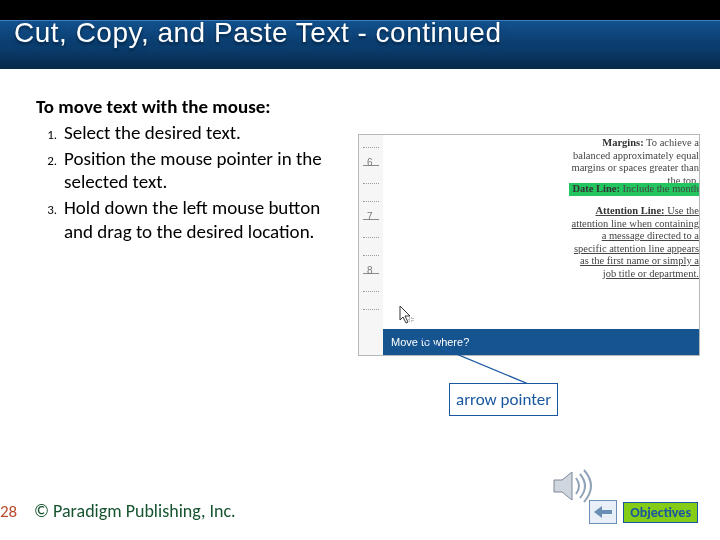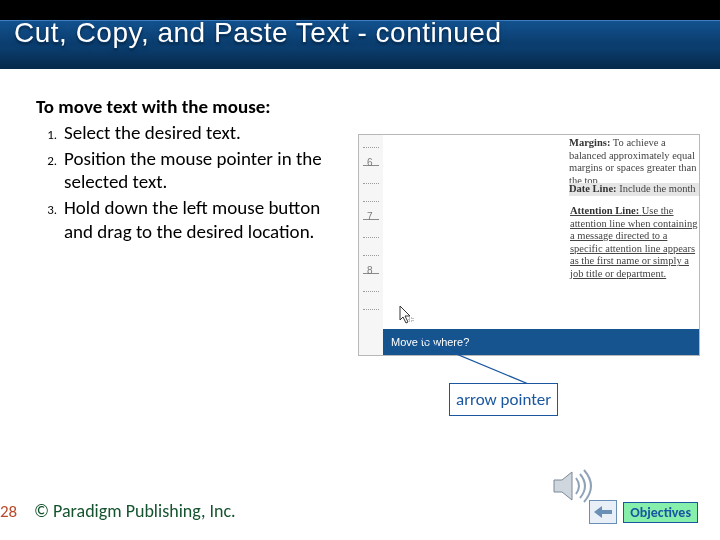--- a/index.html
+++ b/index.html
@@ -11,38 +11,38 @@
   .intro{font-weight:700;font-size:19px;line-height:1.2;margin:0 0 2px 0;}
   ol.steps{margin:0;padding:0 0 0 24px;font-size:19px;line-height:1.25;}
   ol.steps li{margin:0;padding:0 0 2px 4px;}
   ol.steps li::marker{font-size:13px;}
   .shot{position:absolute;left:358px;top:134px;width:340px;height:220px;border:1px solid #b8b8b8;background:#fff;overflow:hidden;}
   .shot .rulerV{position:absolute;left:0;top:0;width:24px;height:100%;background:#f6f6f6;border-right:1px solid #d6d6d6;}
   .shot .rulerV .tick{position:absolute;left:4px;right:4px;border-top:1px dotted #9c9c9c;}
   .shot .rulerV .tick.major{border-top:1px solid #8a8a8a;}
   .shot .rulerV .num{position:absolute;left:8px;font-size:10px;color:#7a7a7a;font-family:Arial,sans-serif;}
   .shot .page{position:absolute;left:24px;top:0;right:0;bottom:26px;background:#fff;}
-  .shot .para{position:absolute;font-family:"Times New Roman",serif;font-size:10.5px;color:#444;line-height:1.2;}
+  .shot .para{position:absolute;font-family:"Times New Roman",serif;font-size:10.5px;color:#444;line-height:1.2;text-align:right;}
   .shot .para .b{font-weight:700;color:#333;}
-  .shot .para.sel{background:#e5e5e5;}
+  .shot .para.sel{background:#22c55e;}
   .shot .statusbar{position:absolute;left:24px;right:0;bottom:0;height:26px;background:#15548f;color:#fff;font-size:11px;font-family:"Segoe UI",Arial,sans-serif;display:flex;align-items:center;padding-left:8px;box-sizing:border-box;}
   .shot .arrowcur{position:absolute;left:40px;bottom:30px;}
   .shot .arrowcur svg{display:block;}
   .callout-line{position:absolute;left:418px;top:338px;width:145px;height:54px;pointer-events:none;}
   .callout-line svg{width:100%;height:100%;}
   .callout-box{position:absolute;left:449px;top:383px;border:1px solid #1a57a0;background:#fff;padding:5px 6px;font-size:17px;color:#1a57a0;font-family:"Calibri","Segoe UI",Arial,sans-serif;}
   .footer{position:absolute;left:0;bottom:18px;width:100%;}
   .copyright{position:absolute;left:34px;bottom:0;font-size:18px;color:#14532d;}
   .pagenum{position:absolute;left:0;right:0;bottom:0;text-align:left;font-size:17px;color:#b84a2b;font-family:"Calibri",Arial,sans-serif;}
   .speaker{position:absolute;right:126px;bottom:36px;}
   .speaker svg{display:block;}
   .objective-wrap{position:absolute;right:22px;bottom:-2px;display:flex;align-items:center;gap:6px;}
   .arrowbox{width:26px;height:22px;border:1px solid #6a8fb7;background:#e9eff7;display:flex;align-items:center;justify-content:center;}
   .arrowbox svg{display:block;}
-  .objective{border:1px solid #1a57a0;background:#86efac;padding:1px 6px;font-size:14px;color:#1a57a0;font-weight:700;font-family:"Calibri",Arial,sans-serif;}
+  .objective{border:1px solid #1a57a0;background:#84cc16;padding:1px 6px;font-size:14px;color:#1a57a0;font-weight:700;font-family:"Calibri",Arial,sans-serif;}
 </style>
 </head>
 <body>
 <div class="slide">
 
   <div class="topbar"></div>
 
   <div class="titlebar">
     <div class="title">Cut, Copy, and Paste Text - continued</div>
   </div>

